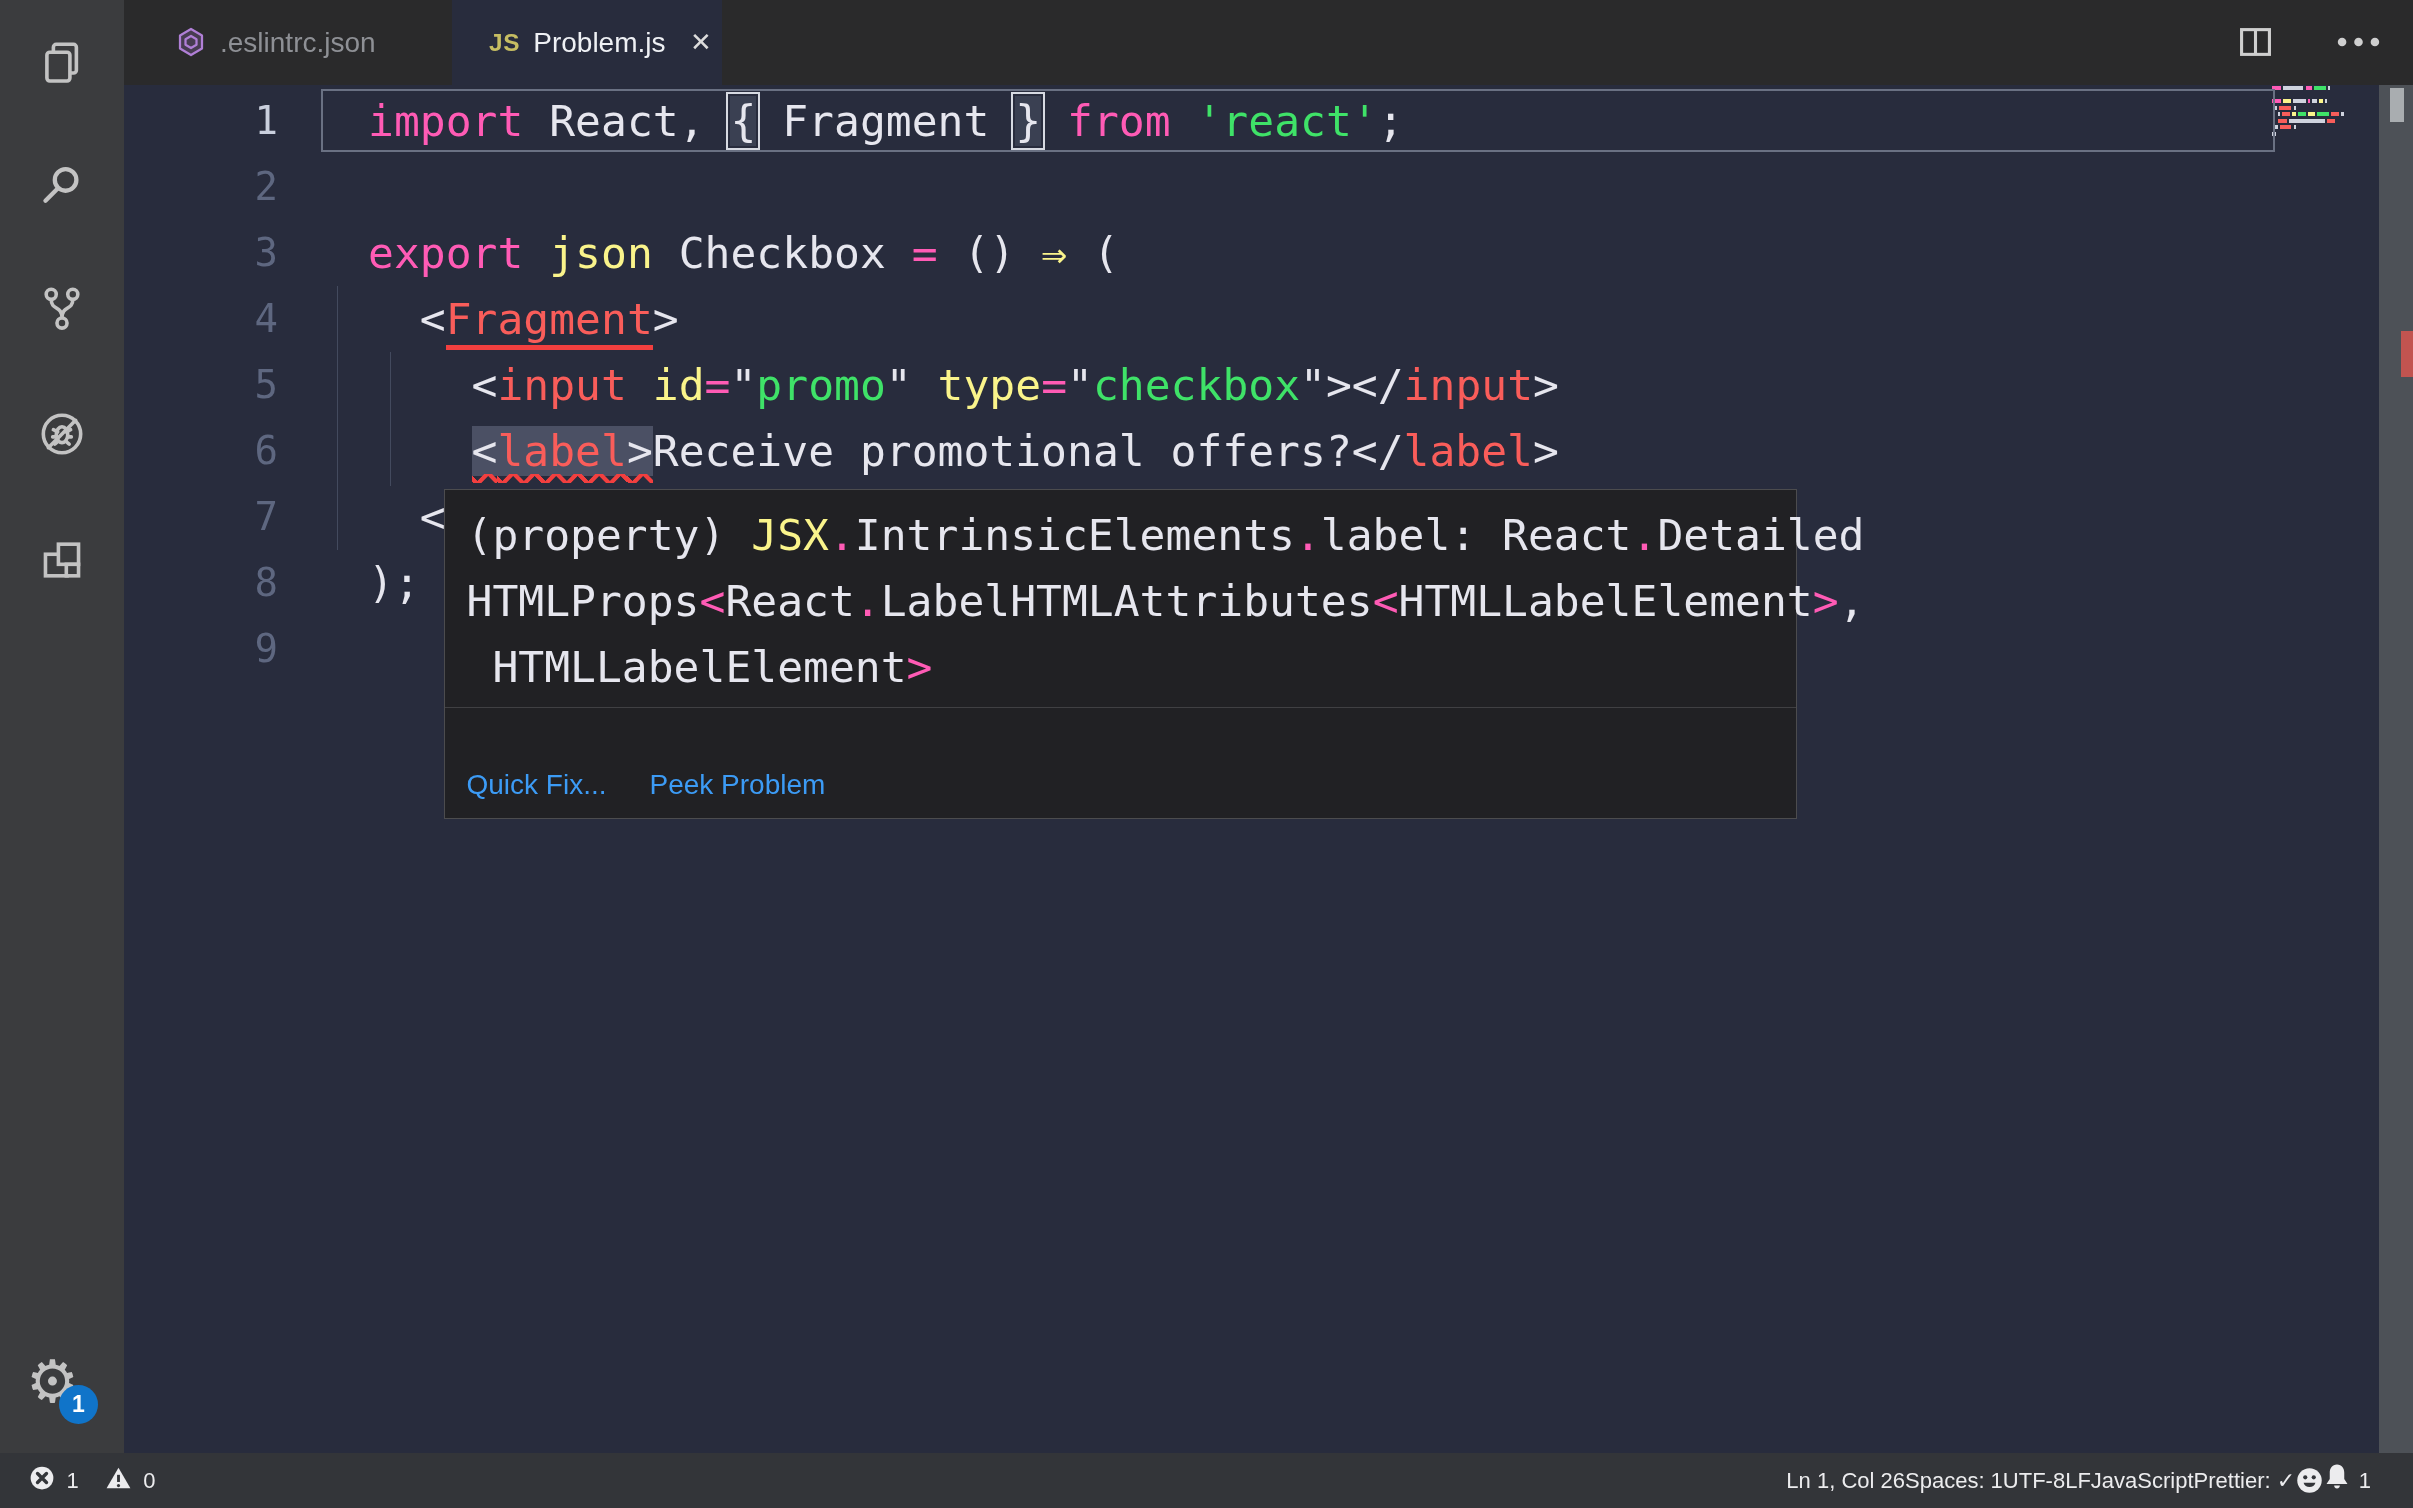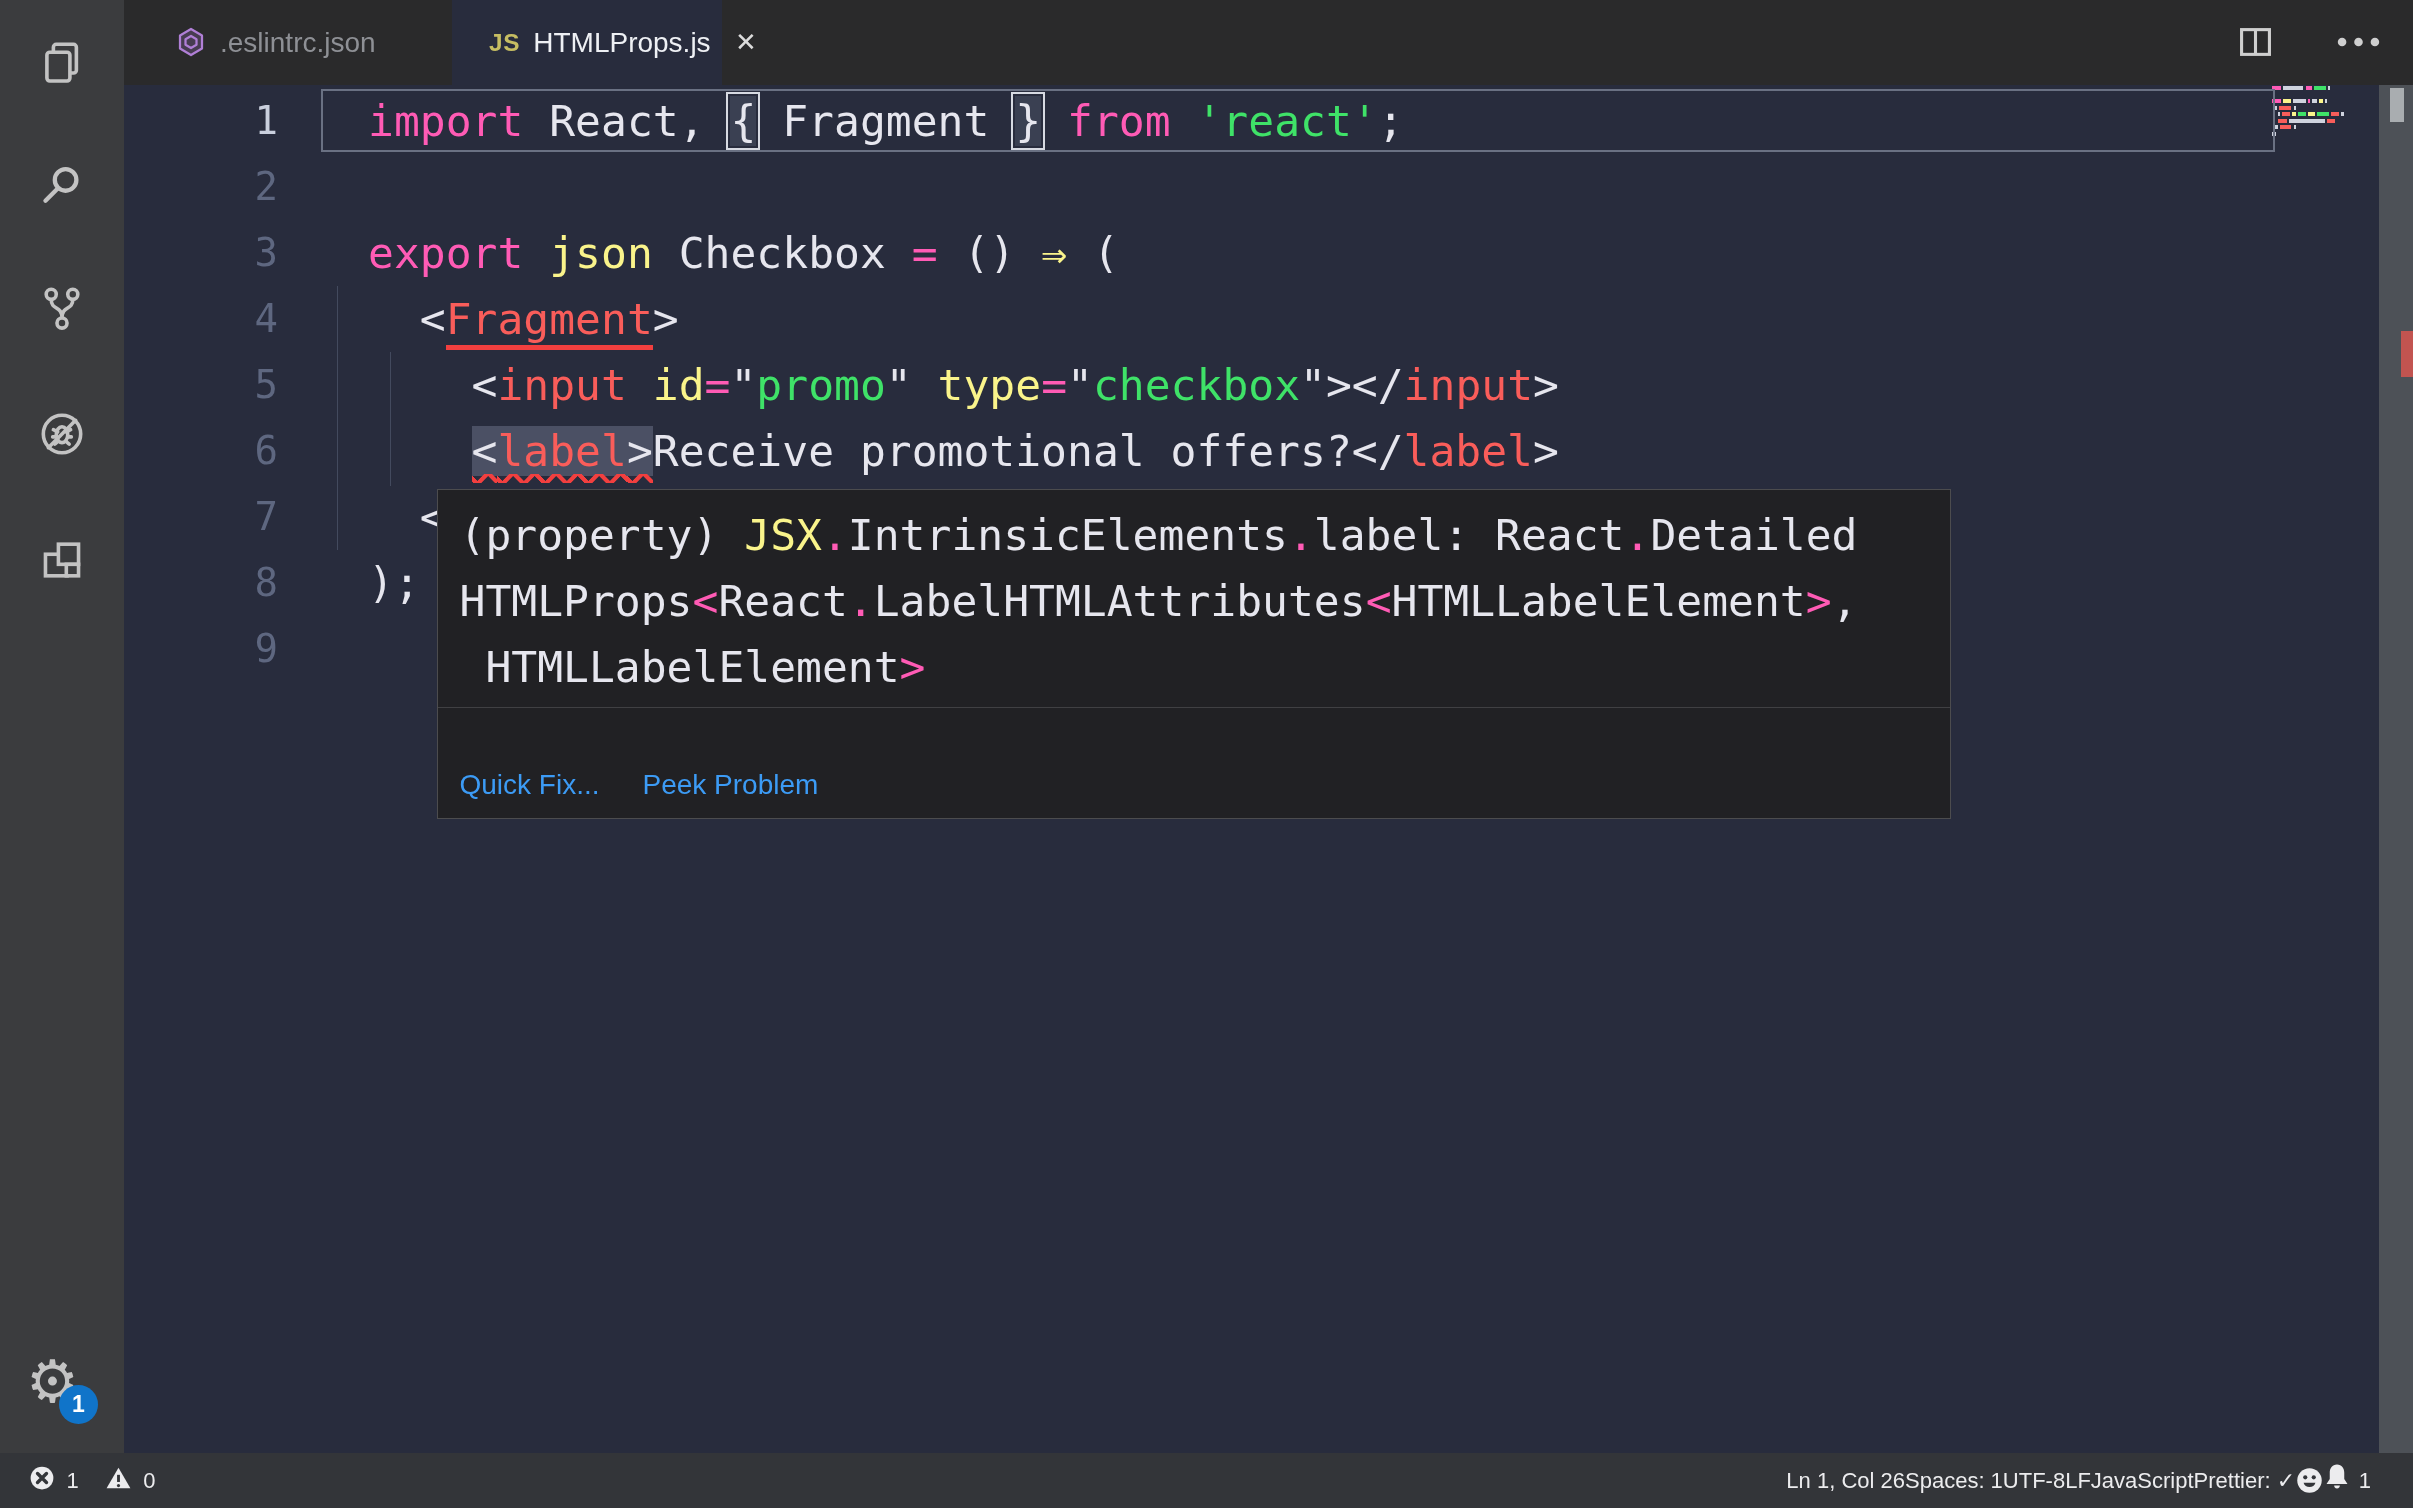--- a/index.html
+++ b/index.html
@@ -65,21 +65,21 @@
   .mrow { position:absolute; height:3.6px; display:flex; gap:2.2px; }
   .mseg { height:3.6px; display:inline-block; }
   .mseg.kw { background:var(--keyword-pink); } .mseg.fg { background:#cfd3de; }
   .mseg.str { background:var(--string-green); } .mseg.tag { background:var(--tag-red); }
   .mseg.yel { background:var(--attr-yellow); }
   #scroll-track { position:absolute; left:2255px; top:0; bottom:0; width:34px; background:#4d5157; }
   #scroll-slider { position:absolute; left:2266px; top:2.9px; width:14.4px; height:34px; background:#a9adb0; }
   #overview-error-mark { position:absolute; left:2277px; top:246px; width:11.5px; height:46px; background:#c25450; }
 
   
-  #tooltip { position:absolute; left:313px; top:404px; width:1514px; background:var(--tooltip-bg);
+  #tooltip { position:absolute; left:320px; top:404px; width:1353px; background:var(--tooltip-bg);
              border:1.4px solid #4c4c4e; z-index:10; }
   .tt-mono { font-family:"DejaVu Sans Mono", monospace; font-size:43px; line-height:66px;
              color:#e4e4e6; white-space:pre; }
   #tooltip-type { padding:11.5px 21.5px 7.2px 21.5px; }
   #tooltip-message { padding:7.2px 21.5px 10px 21.5px; border-top:1.4px solid #404043; }
   #tooltip-actions { padding:17px 21.5px; border-top:1.4px solid #404043; display:flex; gap:43px; }
   .tt-link { color:var(--link-blue); font-size:28px; cursor:pointer;margin-top:44px; }
 
   
   #status-bar { position:absolute; left:0; right:0; bottom:0; height:55px; background:var(--statusbar-bg);
@@ -141,21 +141,21 @@
       <span>
         <svg width="32" height="32" viewBox="0 0 64 64" fill="none" stroke="#b07fd6" stroke-width="4.5" stroke-linejoin="round">
           <polygon points="32,6 54,19 54,45 32,58 10,45 10,19" fill="rgba(176,127,214,0.22)"></polygon>
           <polygon points="32,20 43,26.5 43,37.5 32,44 21,37.5 21,26.5"></polygon>
         </svg>
       </span>
       <span class="tab-label">.eslintrc.json</span>
     </div>
     <div class="tab" id="tab-checkbox">
       <span class="js-badge">JS</span>
-      <span class="tab-label">HTMLProps.js</span>
+      <span class="tab-label">Problem.js</span>
       <span class="tab-close">✕</span>
     </div>
     <div id="editor-actions">
       <span>
         <svg width="33" height="30" viewBox="0 0 64 58" fill="none" stroke="#cfcfcf" stroke-width="6">
           <rect x="5" y="5" width="54" height="48"></rect>
           <line x1="32" y1="5" x2="32" y2="53"></line>
         </svg>
       </span>
       <span>

